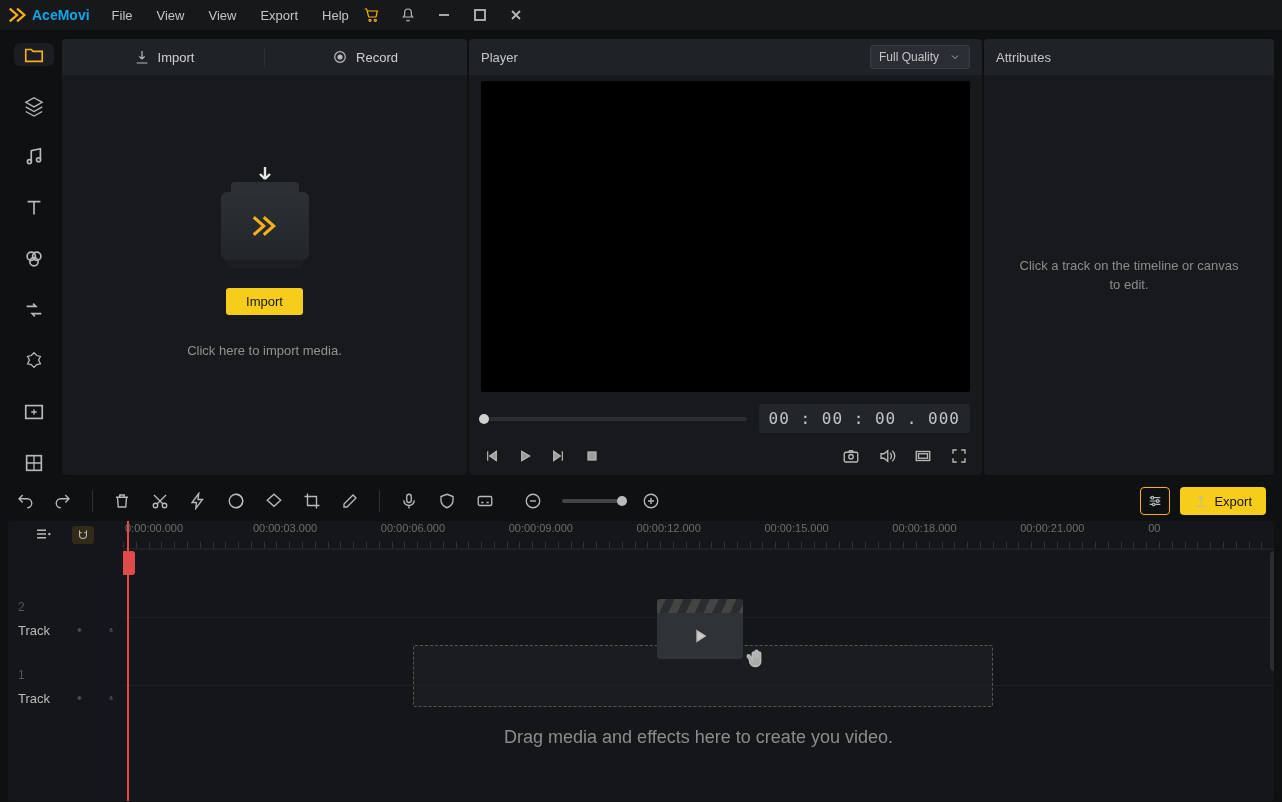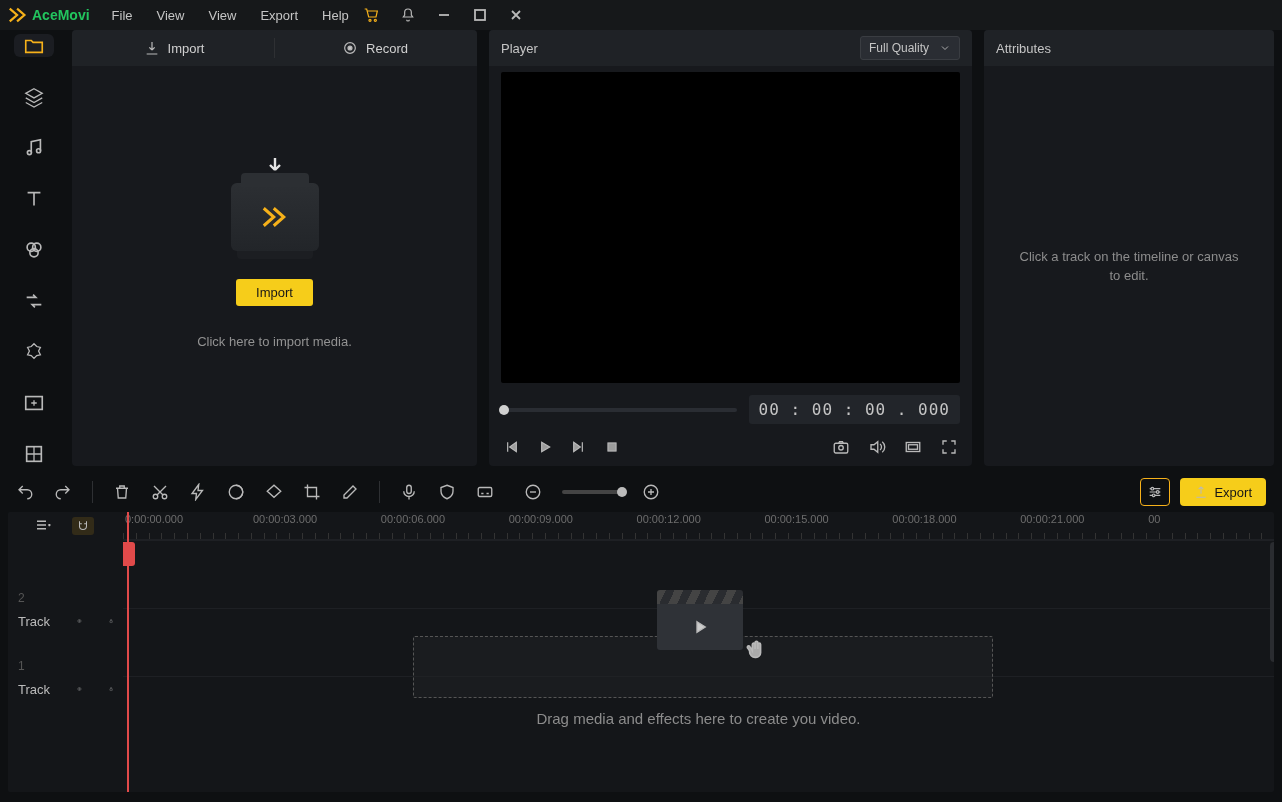--- a/index.html
+++ b/index.html
@@ -14,28 +14,28 @@
   }
   
   .titlebar {
     height: 30px;
     background: #16181a;
     display: flex; align-items: center;
     padding: 0 6px;
     gap: 2px;
   }
   .logo { width: 24px; height:24px; display:flex; align-items:center; justify-content:center; color:#f6b11a; }
-  .app-name { font-weight:600; color:#22c55e; margin-left:0px; margin-right:8px; font-size:14px;}
+  .app-name { font-weight:600; color:#0ea5e9; margin-left:0px; margin-right:8px; font-size:14px;}
   .menu { display:flex; gap:0; }
   .menu-item { padding:4px 12px; cursor:pointer; color:#c5c5c5; }
   .title-center { flex:1; text-align:center; color:#c5c5c5; font-size:13px; }
   .title-right { display:flex; gap:18px; align-items:center; margin-right:4px; }
   .title-right span { display:inline-flex; align-items:center; justify-content:center; width:18px; height:18px; cursor:pointer; color:#999;}
   
-  .top-panels { display:flex; gap:12px; padding:0 8px; margin-top:0; height:436px;}
+  .top-panels { display:flex; gap:2px; padding:0 8px; margin-top:9px; height:436px;}
   .sidebar { width:52px; display:flex; flex-direction:column; align-items:center; padding-top:4px; gap:28px;}
   .side-icon { width:40px; height:34px; display:flex; align-items:center; justify-content:center; color:#b9b9b9; border-radius:6px; cursor:pointer;}
   .side-icon.active { background:#1b1d22; }
   .side-icon.active svg { stroke:#f6b11a; }
   .panel { background:#17191d; border-radius:4px; display:flex; flex-direction:column; }
   .media-panel { flex:0 0 405px; }
   .player-panel { flex:1; }
   .attr-panel { flex:0 0 290px; }
   .panel-header {
     height:36px; background:#1f2226; display:flex; align-items:center;
@@ -89,21 +89,21 @@
   .tl-right{ flex:1; position:relative; overflow:hidden;}
   .ruler{ height:28px; display:flex; position:relative; border-bottom:1px solid #1e2024;}
   .ruler-tick{ width:141px; position:relative; color:#6d6d6d; font-size:11px; padding-left:2px; padding-top:1px;}
   .ruler-ticks-minor{ position:absolute; bottom:0; left:0; right:0; height:6px; display:flex;}
   .ruler-ticks-minor span{ flex:1; border-left:1px solid #333;}
   .playhead{ position:absolute; left:4px; top:0; bottom:0; width:2px; background:#e14a4a; z-index:3;}
   .playhead:before{ content:""; position:absolute; top:30px; left:-6px; width:14px; height:24px; background:#e14a4a; border-radius:3px;}
   .tracks-area{ position:absolute; top:28px; left:0; right:0; bottom:0;}
   .track-row{ height:68px; border-top:1px solid #1e2024; }
   .drop-zone{ position:absolute; top:96px; left:290px; width:580px; height:62px; border:1px dashed #555; border-radius:2px; background:#20222688;}
-  .drop-hint{ position:absolute; top:170px; left:0; right:0; text-align:center; color:#8c8c8c; font-size:15px;}
+  .drop-hint{ position:absolute; top:178px; left:0; right:0; text-align:center; color:#8c8c8c; font-size:18px;}
   .clapper{ position:absolute; top:50px; left:530px; width:94px; height:68px;}
   .clapper-top{ width:86px; height:14px; background:repeating-linear-gradient(115deg,#444 0 8px,#2a2c30 8px 16px); border-radius:3px 3px 0 0; margin-left:4px;}
   .clapper-body{ width:86px; height:46px; background:#2f3237; margin-left:4px; display:flex; align-items:center; justify-content:center; border-radius:0 0 3px 3px;}
   .hand{ position:absolute; right:-20px; bottom:-6px; color:#aaa;}
   .scrollbar-v{ position:absolute; right:-4px; top:30px; width:8px; height:120px; background:#2a2c30; border-radius:4px;}
   svg { stroke:#b9b9b9; stroke-width:1.8; fill:none; }
   .top-spacer{ height:36px;}
 </style>
 </head>
 <body>

